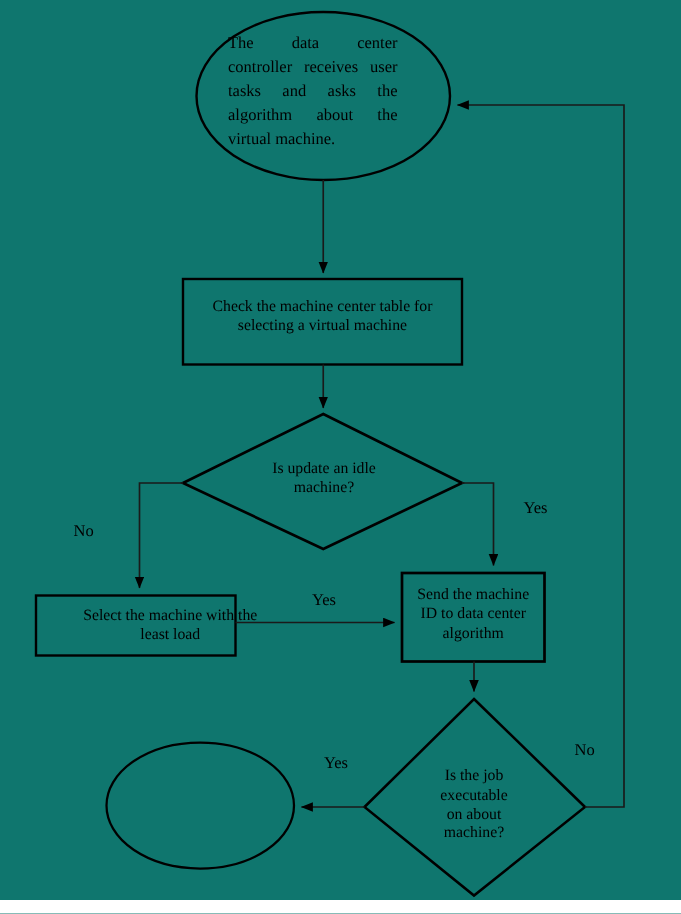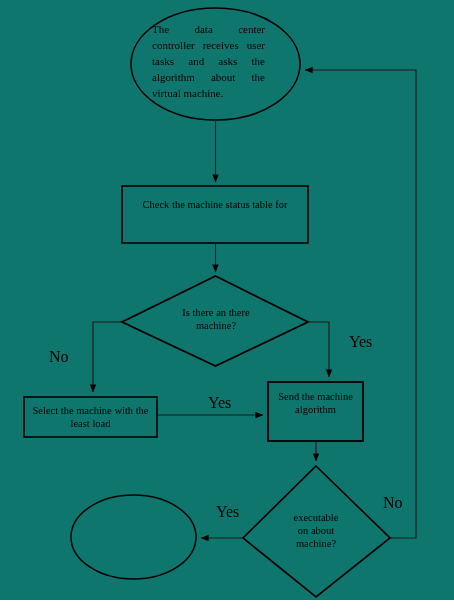--- a/index.html
+++ b/index.html
@@ -34,21 +34,21 @@
     pointer-events: none;
   }
   .node-text.justified {
     text-align: justify;
     text-align-last: left;
     line-height: 1.45;
     font-size: 11px;
   }
   .edge-label {
     position: absolute;
-    font-size: 16px;
+    font-size: 11px;
     color: #000;
     white-space: nowrap;
   }
   .shape-outline {
     fill: none;
     stroke: #000000;
   }
   .connector {
     stroke: #1a1a1a;
     stroke-width: 1.1;
@@ -94,39 +94,42 @@
     <path class="connector" d="M316,441 L316,461" marker-end="url(#arrowhead)"></path>
 
     <path class="connector" d="M243,538 L201,538" marker-end="url(#arrowhead)"></path>
 
     <path class="connector" d="M390,538 L416,538 L416,70 L305,70" marker-end="url(#arrowhead)"></path>
   </svg>
 
   <div class="node-text justified" style="left:152px; top:22px; width:113px;">The data center controller receives user tasks and asks the algorithm about the virtual machine.</div>
 
   <div class="node-text" style="left:126px; top:199px; width:178px;">
-    <div>Check the machine status table for</div>
+    <div>Check the machine center table for</div>
+    <div>selecting a virtual machine</div>
   </div>
 
   <div class="node-text" style="left:156px; top:307px; width:120px;">
-    <div>Is there an there</div>
+    <div>Is update an idle</div>
     <div>machine?</div>
   </div>
 
-  <div class="node-text" style="left:26px; top:405px; width:129px;">
+  <div class="node-text" style="left:26px; top:405px; width:129px;padding-left:23px;">
     <div>Select the machine with the</div>
     <div>least load</div>
   </div>
 
   <div class="node-text" style="left:269px; top:391px; width:93px;">
     <div>Send the machine</div>
+    <div>ID to data center</div>
     <div>algorithm</div>
   </div>
 
   <div class="node-text" style="left:271px; top:512px; width:90px;">
+    <div>Is the job</div>
     <div>executable</div>
     <div>on about</div>
     <div>machine?</div>
   </div>
 
 
   <div class="edge-label" style="left:49px; top:348px;">No</div>
 
   <div class="edge-label" style="left:349px; top:333px;">Yes</div>
 

